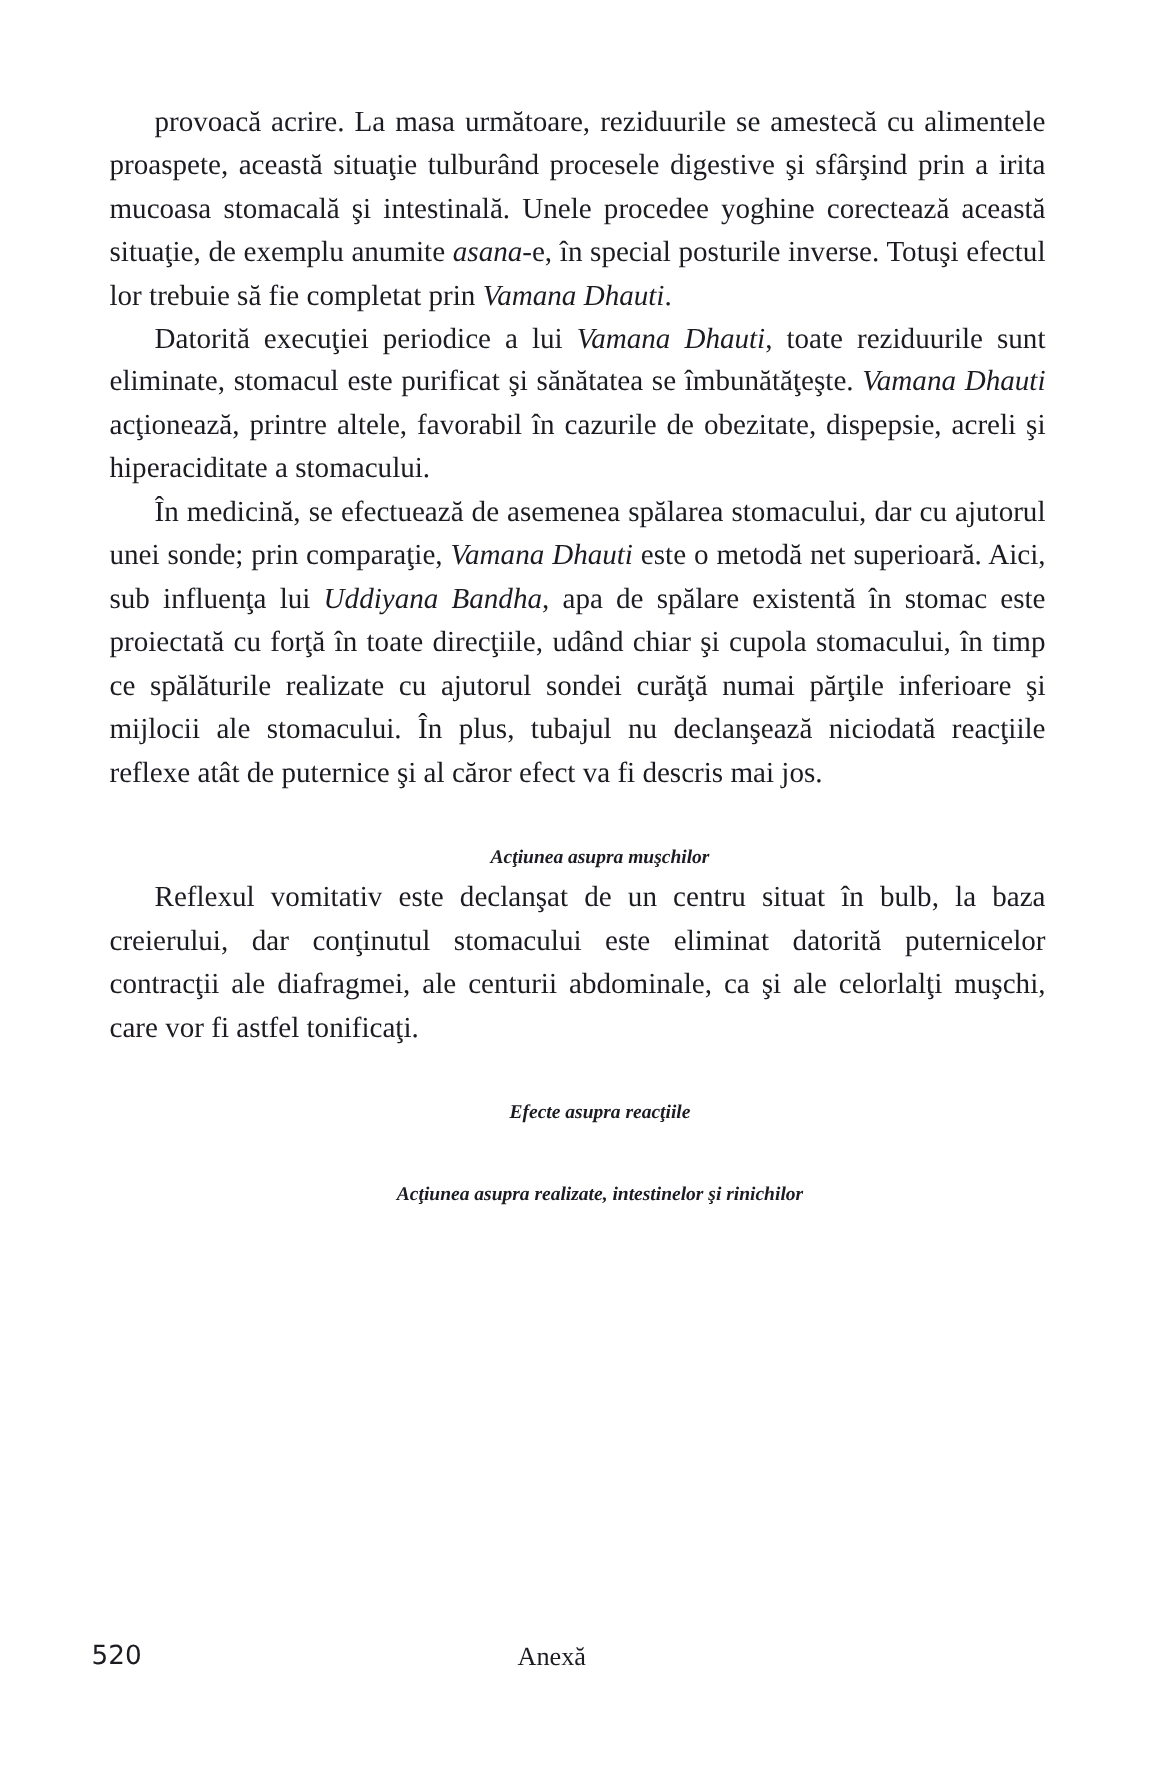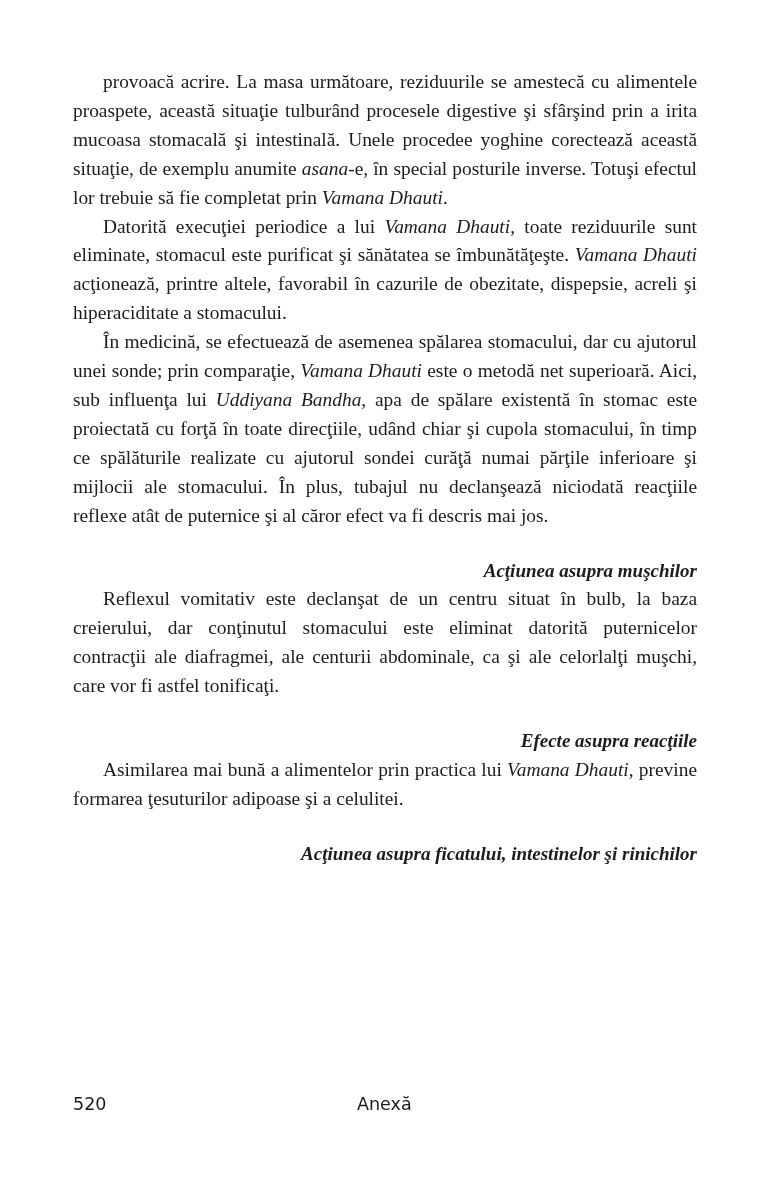--- a/index.html
+++ b/index.html
@@ -32,53 +32,54 @@
     font-size: 19.4px;
     line-height: 28.9px;
     text-align: justify;
     text-indent: 30px;
     text-justify: inter-word;
     hyphens: none;
   }
   h3.section-heading {
     margin: 0;
     padding: 0;
-    font-size: 19px;
+    font-size: 13px;
     line-height: 28.9px;
     font-weight: bold;
     font-style: italic;
     text-indent: 30px;
-    text-align: right;
+    text-align: center;
   }
   .gap-before-heading {
     height: 26px;
   }
   em.term {
     font-style: italic;
   }
   .footer {
     position: absolute;
-    left: 73px;
+    left: 61px;
     top: 1089px;
     width: 624px;
     height: 30px;
     font-family: "DejaVu Sans", "Liberation Sans", sans-serif;
     font-size: 17.5px;
     line-height: 30px;
     color: #1b1b22;
   }
   .footer-page-number {
     position: absolute;
     left: 0;
     top: 0;
   }
   .footer-running-title {
     position: absolute;
     left: 284px;
     top: 0;
+    font-family: Liberation Serif, serif;
   }
 </style>
 </head>
 <body>
 
 <div class="page">
 
   <div class="text-column">
 
     <p class="body-para">provoacă acrire. La masa următoare, reziduurile se amestecă cu alimentele proaspete, această situaţie tulburând procesele digestive şi sfârşind prin a irita mucoasa stomacală şi intestinală. Unele procedee yoghine corectează această situaţie, de exemplu anumite <em class="term">asana</em>-e, în special posturile inverse. Totuşi efectul lor trebuie să fie completat prin <em class="term">Vamana Dhauti</em>.</p>
@@ -91,25 +92,24 @@
     <div class="gap-before-heading"></div>
 
     <h3 class="section-heading">Acţiunea asupra muşchilor</h3>
 
     <p class="body-para">Reflexul vomitativ este declanşat de un centru situat în bulb, la baza creierului, dar conţinutul stomacului este eliminat datorită puternicelor contracţii ale diafragmei, ale centurii abdominale, ca şi ale celorlalţi muşchi, care vor fi astfel tonificaţi.</p>
 
     <div class="gap-before-heading"></div>
 
     <h3 class="section-heading">Efecte asupra reacţiile</h3>
 
-    <p class="body-para">Asimilarea mai bună a alimentelor prin practica lui <em class="term">Vamana Dhauti</em>, previne formarea ţesuturilor adipoase şi a celulitei.</p>
 
     <div class="gap-before-heading"></div>
 
-    <h3 class="section-heading">Acţiunea asupra ficatului, intestinelor şi rinichilor</h3>
+    <h3 class="section-heading">Acţiunea asupra realizate, intestinelor şi rinichilor</h3>
 
 
   </div>
 
   <div class="footer">
     <span class="footer-page-number">520</span>
     <span class="footer-running-title">Anexă</span>
   </div>
 
 </div>

